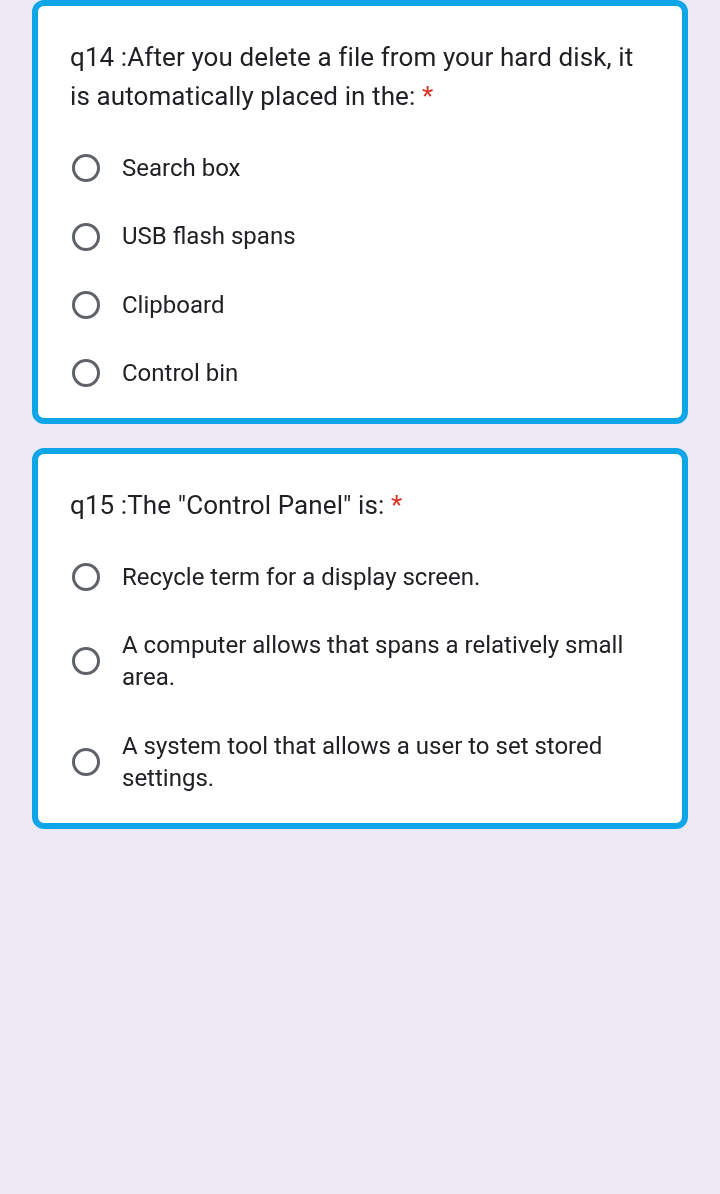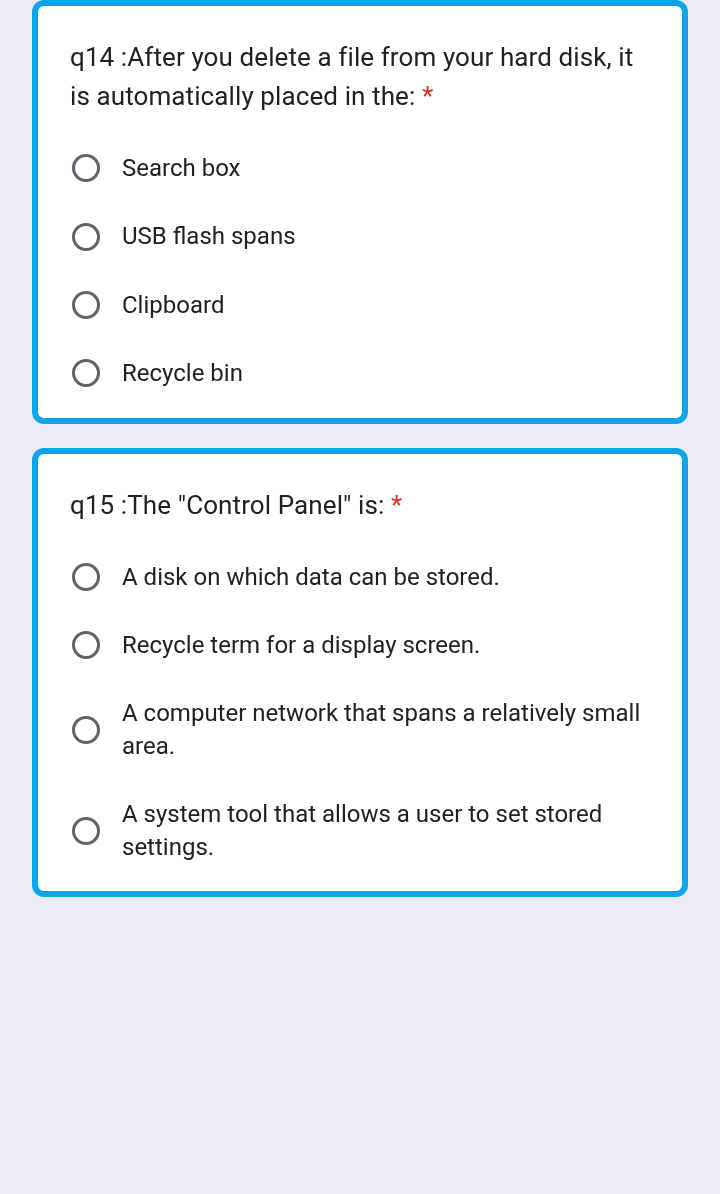--- a/index.html
+++ b/index.html
@@ -68,40 +68,36 @@
     <div class="option">
       <div class="radio"></div>
       <div class="option-label">USB flash spans</div>
     </div>
     <div class="option">
       <div class="radio"></div>
       <div class="option-label">Clipboard</div>
     </div>
     <div class="option">
       <div class="radio"></div>
-      <div class="option-label">Recycle bin</div>
+      <div class="option-label">Control bin</div>
     </div>
   </div>
 </div>
 
 <div class="card">
   <div class="question">
     <span>q15 :The "Control Panel" is: </span><span class="required">*</span>
   </div>
   <div class="options">
     <div class="option">
       <div class="radio"></div>
-      <div class="option-label">A disk on which data can be stored.</div>
-    </div>
-    <div class="option">
-      <div class="radio"></div>
       <div class="option-label">Recycle term for a display screen.</div>
     </div>
     <div class="option">
       <div class="radio"></div>
-      <div class="option-label">A computer network that spans a relatively small area.</div>
+      <div class="option-label">A computer allows that spans a relatively small area.</div>
     </div>
     <div class="option">
       <div class="radio"></div>
       <div class="option-label">A system tool that allows a user to set stored settings.</div>
     </div>
   </div>
 </div>
 
 </body></html>

